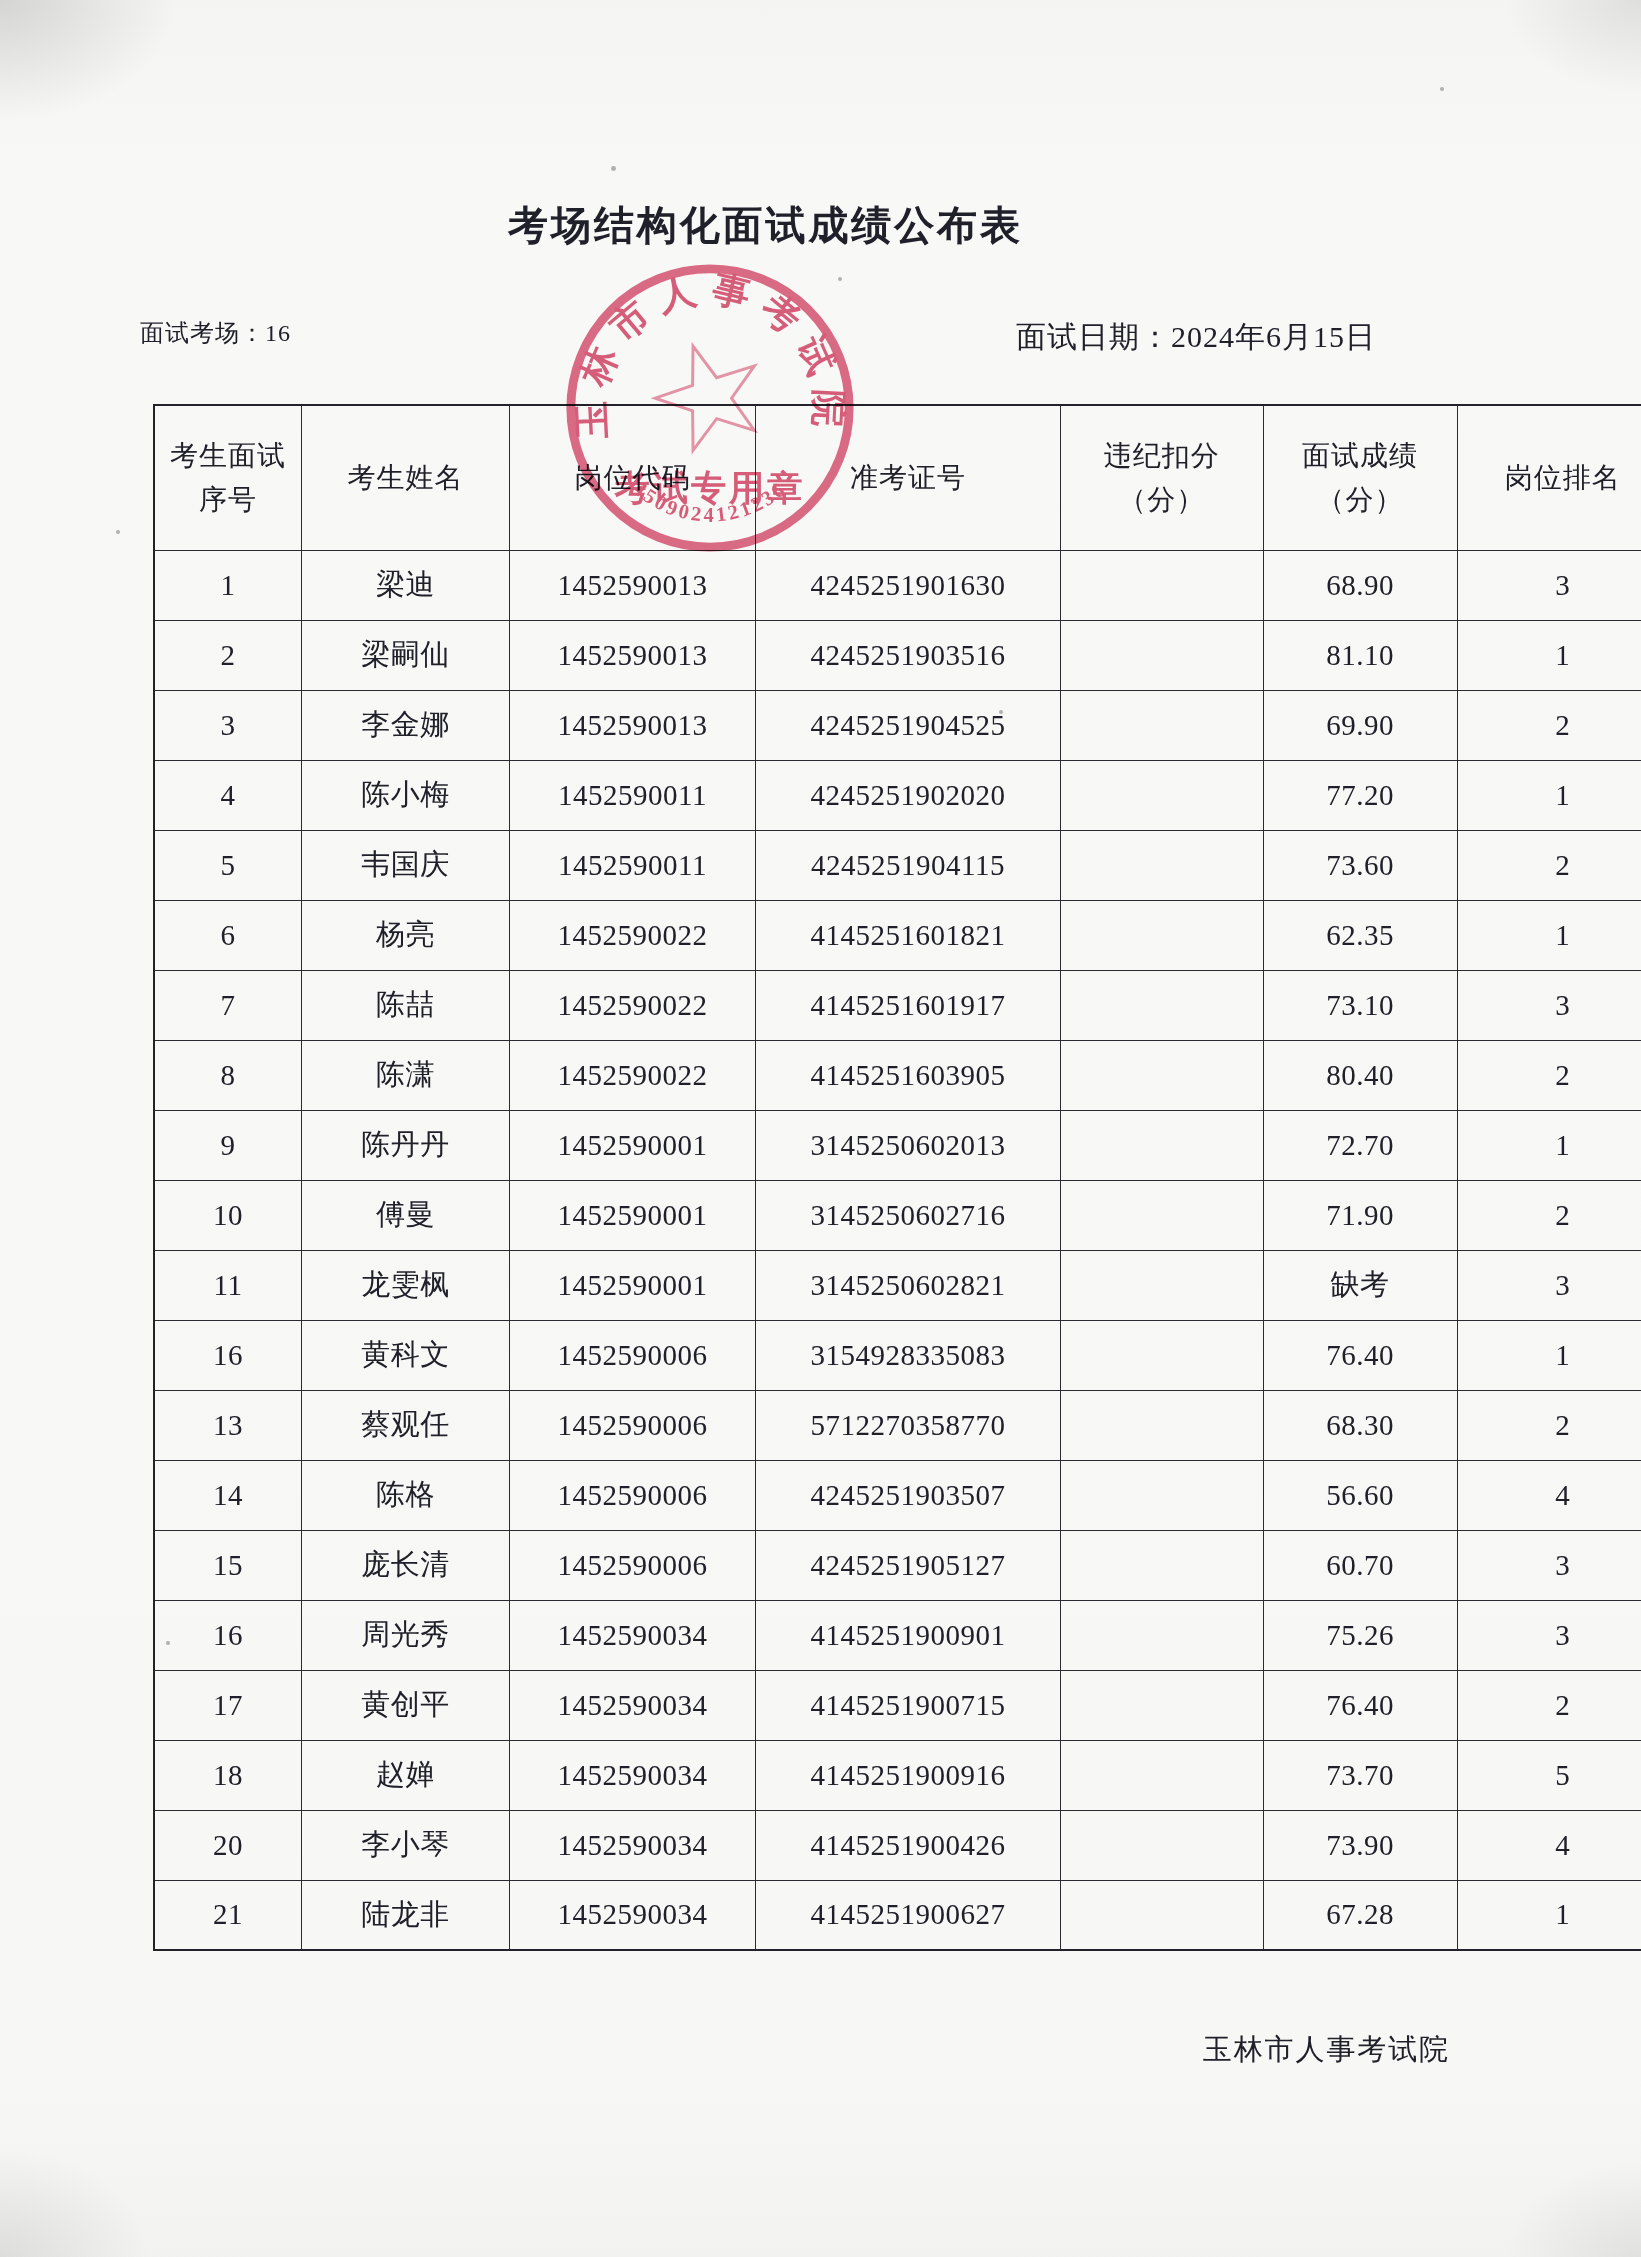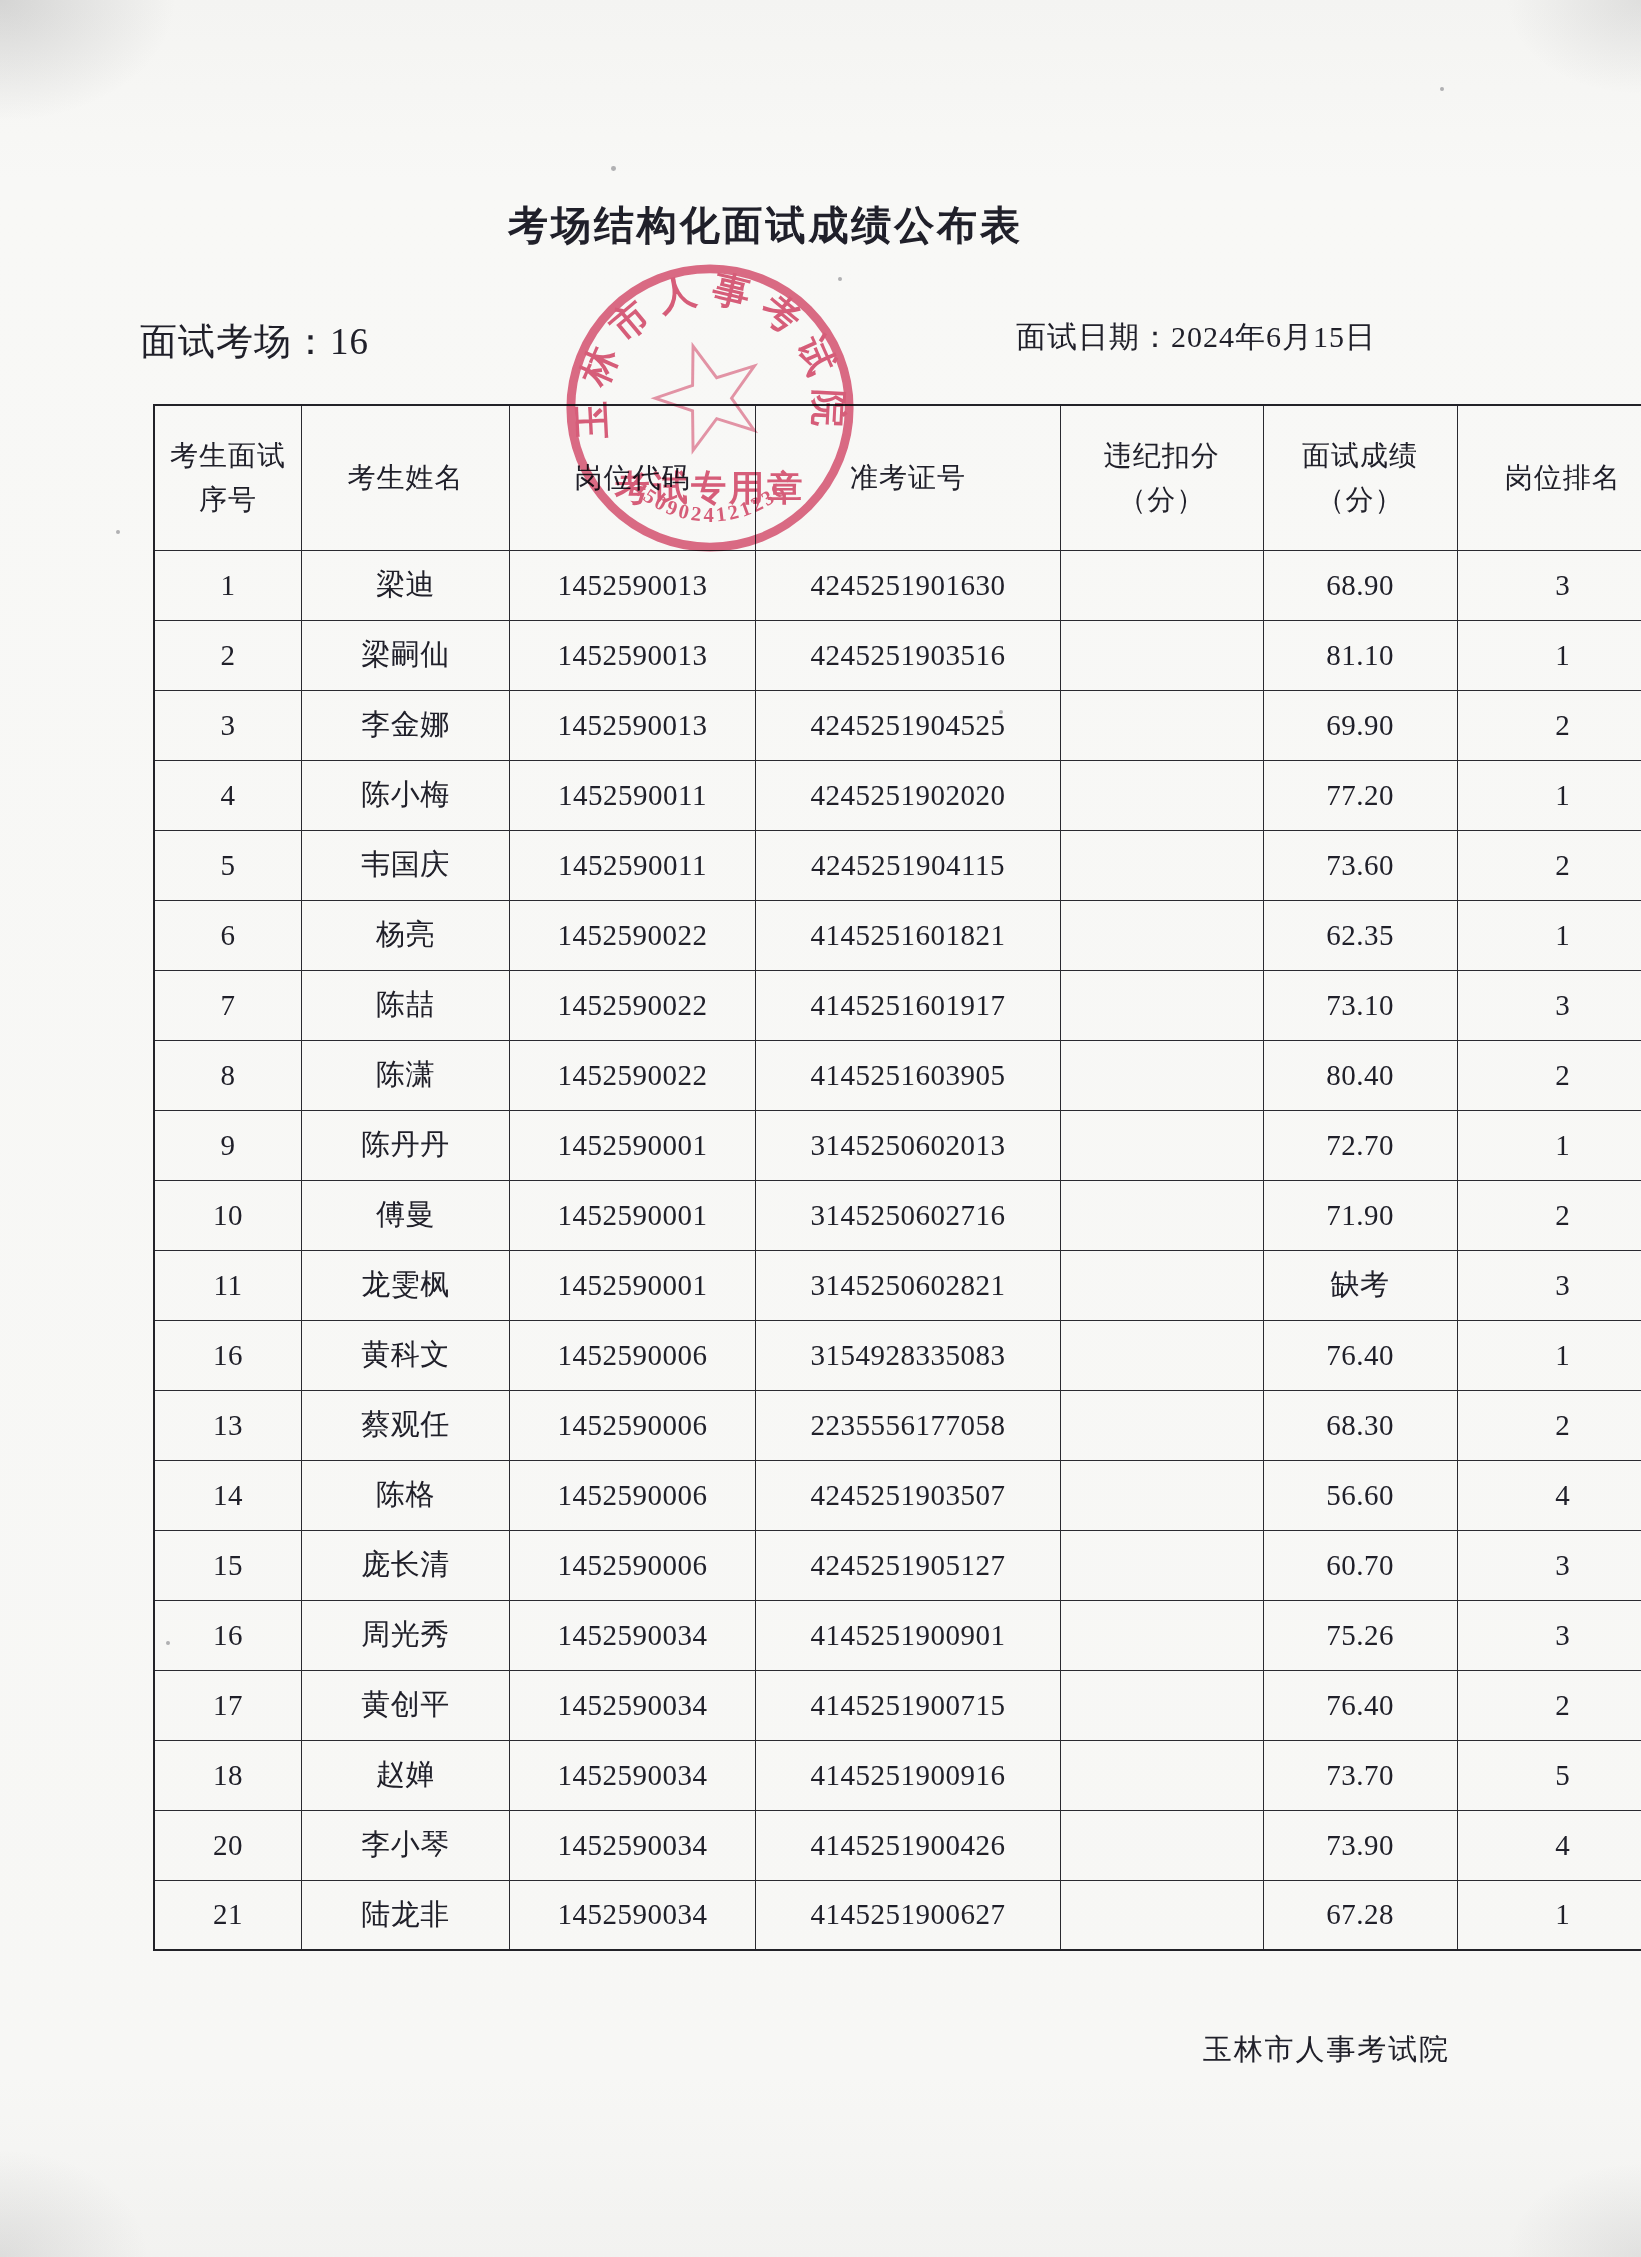--- a/index.html
+++ b/index.html
@@ -11,21 +11,21 @@
       radial-gradient(ellipse 251px 174px at 0% 0%, rgba(70,70,75,.18), transparent 70%),
       radial-gradient(ellipse 193px 135px at 100% 0%, rgba(70,70,75,.12), transparent 70%),
       radial-gradient(ellipse 212px 154px at 0% 100%, rgba(70,70,75,.12), transparent 70%),
       radial-gradient(ellipse 193px 135px at 100% 100%, rgba(70,70,75,.10), transparent 70%),
       linear-gradient(180deg,#f4f4f2 0%,#f8f8f6 8%,#f7f7f5 92%,#f2f2f0 100%);
   }
   .title{
     position:absolute;left:0;top:198px;width:1531px;text-align:center;
     font-size:40px;font-weight:bold;letter-spacing:2.9px;
   }
-  .meta-room{position:absolute;left:140px;top:317px;font-size:37px;letter-spacing:1px;}
+  .meta-room{position:absolute;left:140px;top:317px;font-size:24px;letter-spacing:1px;}
   .meta-date{position:absolute;left:1016px;top:317px;font-size:30px;letter-spacing:1px;}
   table.score{
     position:absolute;left:153px;top:404px;
     border-collapse:collapse;table-layout:fixed;width:1517px;
     background:transparent;
   }
   table.score th,table.score td{
     border:1.9px solid #2a2a30;
     text-align:center;vertical-align:middle;
     padding:0 11.6px;
@@ -181,21 +181,21 @@
         <td>1452590006</td>
         <td>3154928335083</td>
         <td></td>
         <td>76.40</td>
         <td>1</td>
       </tr>
       <tr>
         <td>13</td>
         <td>蔡观任</td>
         <td>1452590006</td>
-        <td>2235556177058</td>
+        <td>5712270358770</td>
         <td></td>
         <td>68.30</td>
         <td>2</td>
       </tr>
       <tr>
         <td>14</td>
         <td>陈格</td>
         <td>1452590006</td>
         <td>4245251903507</td>
         <td></td>

